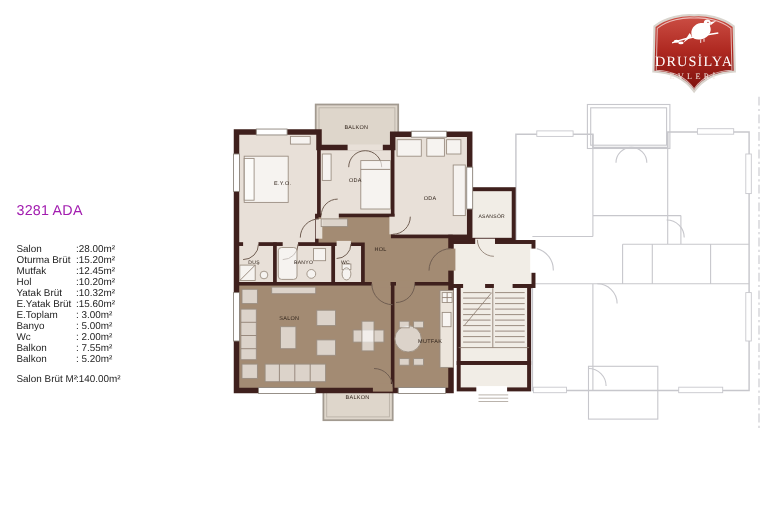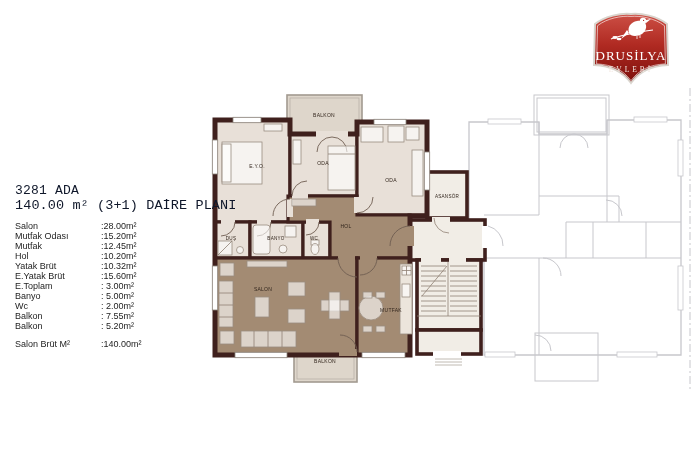--- a/index.html
+++ b/index.html
@@ -3,26 +3,26 @@
 <meta charset="utf-8">
 <style>
   html,body{margin:0;padding:0;}
   body{
     width:700px;height:466px;position:relative;overflow:hidden;
     background:#ffffff;
     font-family:"Liberation Sans", sans-serif;
   }
   .stage{position:absolute;inset:0;}
   
-  .info-panel{position:absolute;left:15px;top:183px;color:#0f172a;font-family:Liberation Mono, monospace;}
+  .info-panel{position:absolute;left:15px;top:183px;color:#a21caf;}
   .title-1{font-size:13px;line-height:15px;letter-spacing:.2px;}
   .title-2{font-size:13.5px;line-height:16px;letter-spacing:.1px;}
   .area-table{position:absolute;left:15px;top:221px;font-size:9px;color:#1d1d1d;}
   .arow{position:relative;height:10px;line-height:10px;white-space:nowrap;}
-  .arow .val{position:absolute;left:54px;top:0;margin-left:32px;}
+  .arow .val{position:absolute;left:54px;top:0;}
   .total-row{margin-top:8px;}
   
   svg{position:absolute;left:0;top:0;}
   .room-l{fill:var(--room_light);stroke:var(--wall);stroke-width:3.2;}
   .room-d{fill:var(--room_dark);stroke:var(--wall);stroke-width:3.2;}
   .core{fill:var(--core_fill);stroke:var(--wall);stroke-width:3.6;}
   .outer{fill:none;stroke:var(--wall);stroke-width:5;}
   .balc{fill:var(--balcony_fill);stroke:#a29a90;stroke-width:1.6;}
   .balc-in{fill:none;stroke:#b9b1a7;stroke-width:.8;}
   .furn{fill:rgba(255,255,255,.62);stroke:#9a8d80;stroke-width:.8;}
@@ -227,26 +227,25 @@
       <circle cx="52.6" cy="12.4" r="0.6" fill="#b02a22"></circle>
       <path d="M38,25 L30,31 L36,22 Z" fill="#ffffff"></path>
       <path d="M46,28 L46,31 M49,27 L49,30" stroke="#ffffff" stroke-width="0.8"></path>
     </g>
     <text x="40" y="52" class="brand-title">DRUSİLYA</text>
     <text x="40" y="64" class="brand-sub">EVLERİ</text>
   </svg>
 
   <div class="info-panel">
     <div class="title-1">3281 ADA</div>
-    <div class="title-2">140.00 m² (3+1) DAİRE PLANI</div>
   </div>
 
   <div class="area-table">
     <div class="arow"><span class="lab">Salon</span><span class="val">:28.00m²</span></div>
-    <div class="arow"><span class="lab">Mutfak Odası</span><span class="val">:15.20m²</span></div>
+    <div class="arow"><span class="lab">Oturma Brüt</span><span class="val">:15.20m²</span></div>
     <div class="arow"><span class="lab">Mutfak</span><span class="val">:12.45m²</span></div>
     <div class="arow"><span class="lab">Hol</span><span class="val">:10.20m²</span></div>
     <div class="arow"><span class="lab">Yatak Brüt</span><span class="val">:10.32m²</span></div>
     <div class="arow"><span class="lab">E.Yatak Brüt</span><span class="val">:15.60m²</span></div>
     <div class="arow"><span class="lab">E.Toplam</span><span class="val">: 3.00m²</span></div>
     <div class="arow"><span class="lab">Banyo</span><span class="val">: 5.00m²</span></div>
     <div class="arow"><span class="lab">Wc</span><span class="val">: 2.00m²</span></div>
     <div class="arow"><span class="lab">Balkon</span><span class="val">: 7.55m²</span></div>
     <div class="arow"><span class="lab">Balkon</span><span class="val">: 5.20m²</span></div>
     <div class="arow total-row"><span class="lab">Salon Brüt M²</span><span class="val">:140.00m²</span></div>

